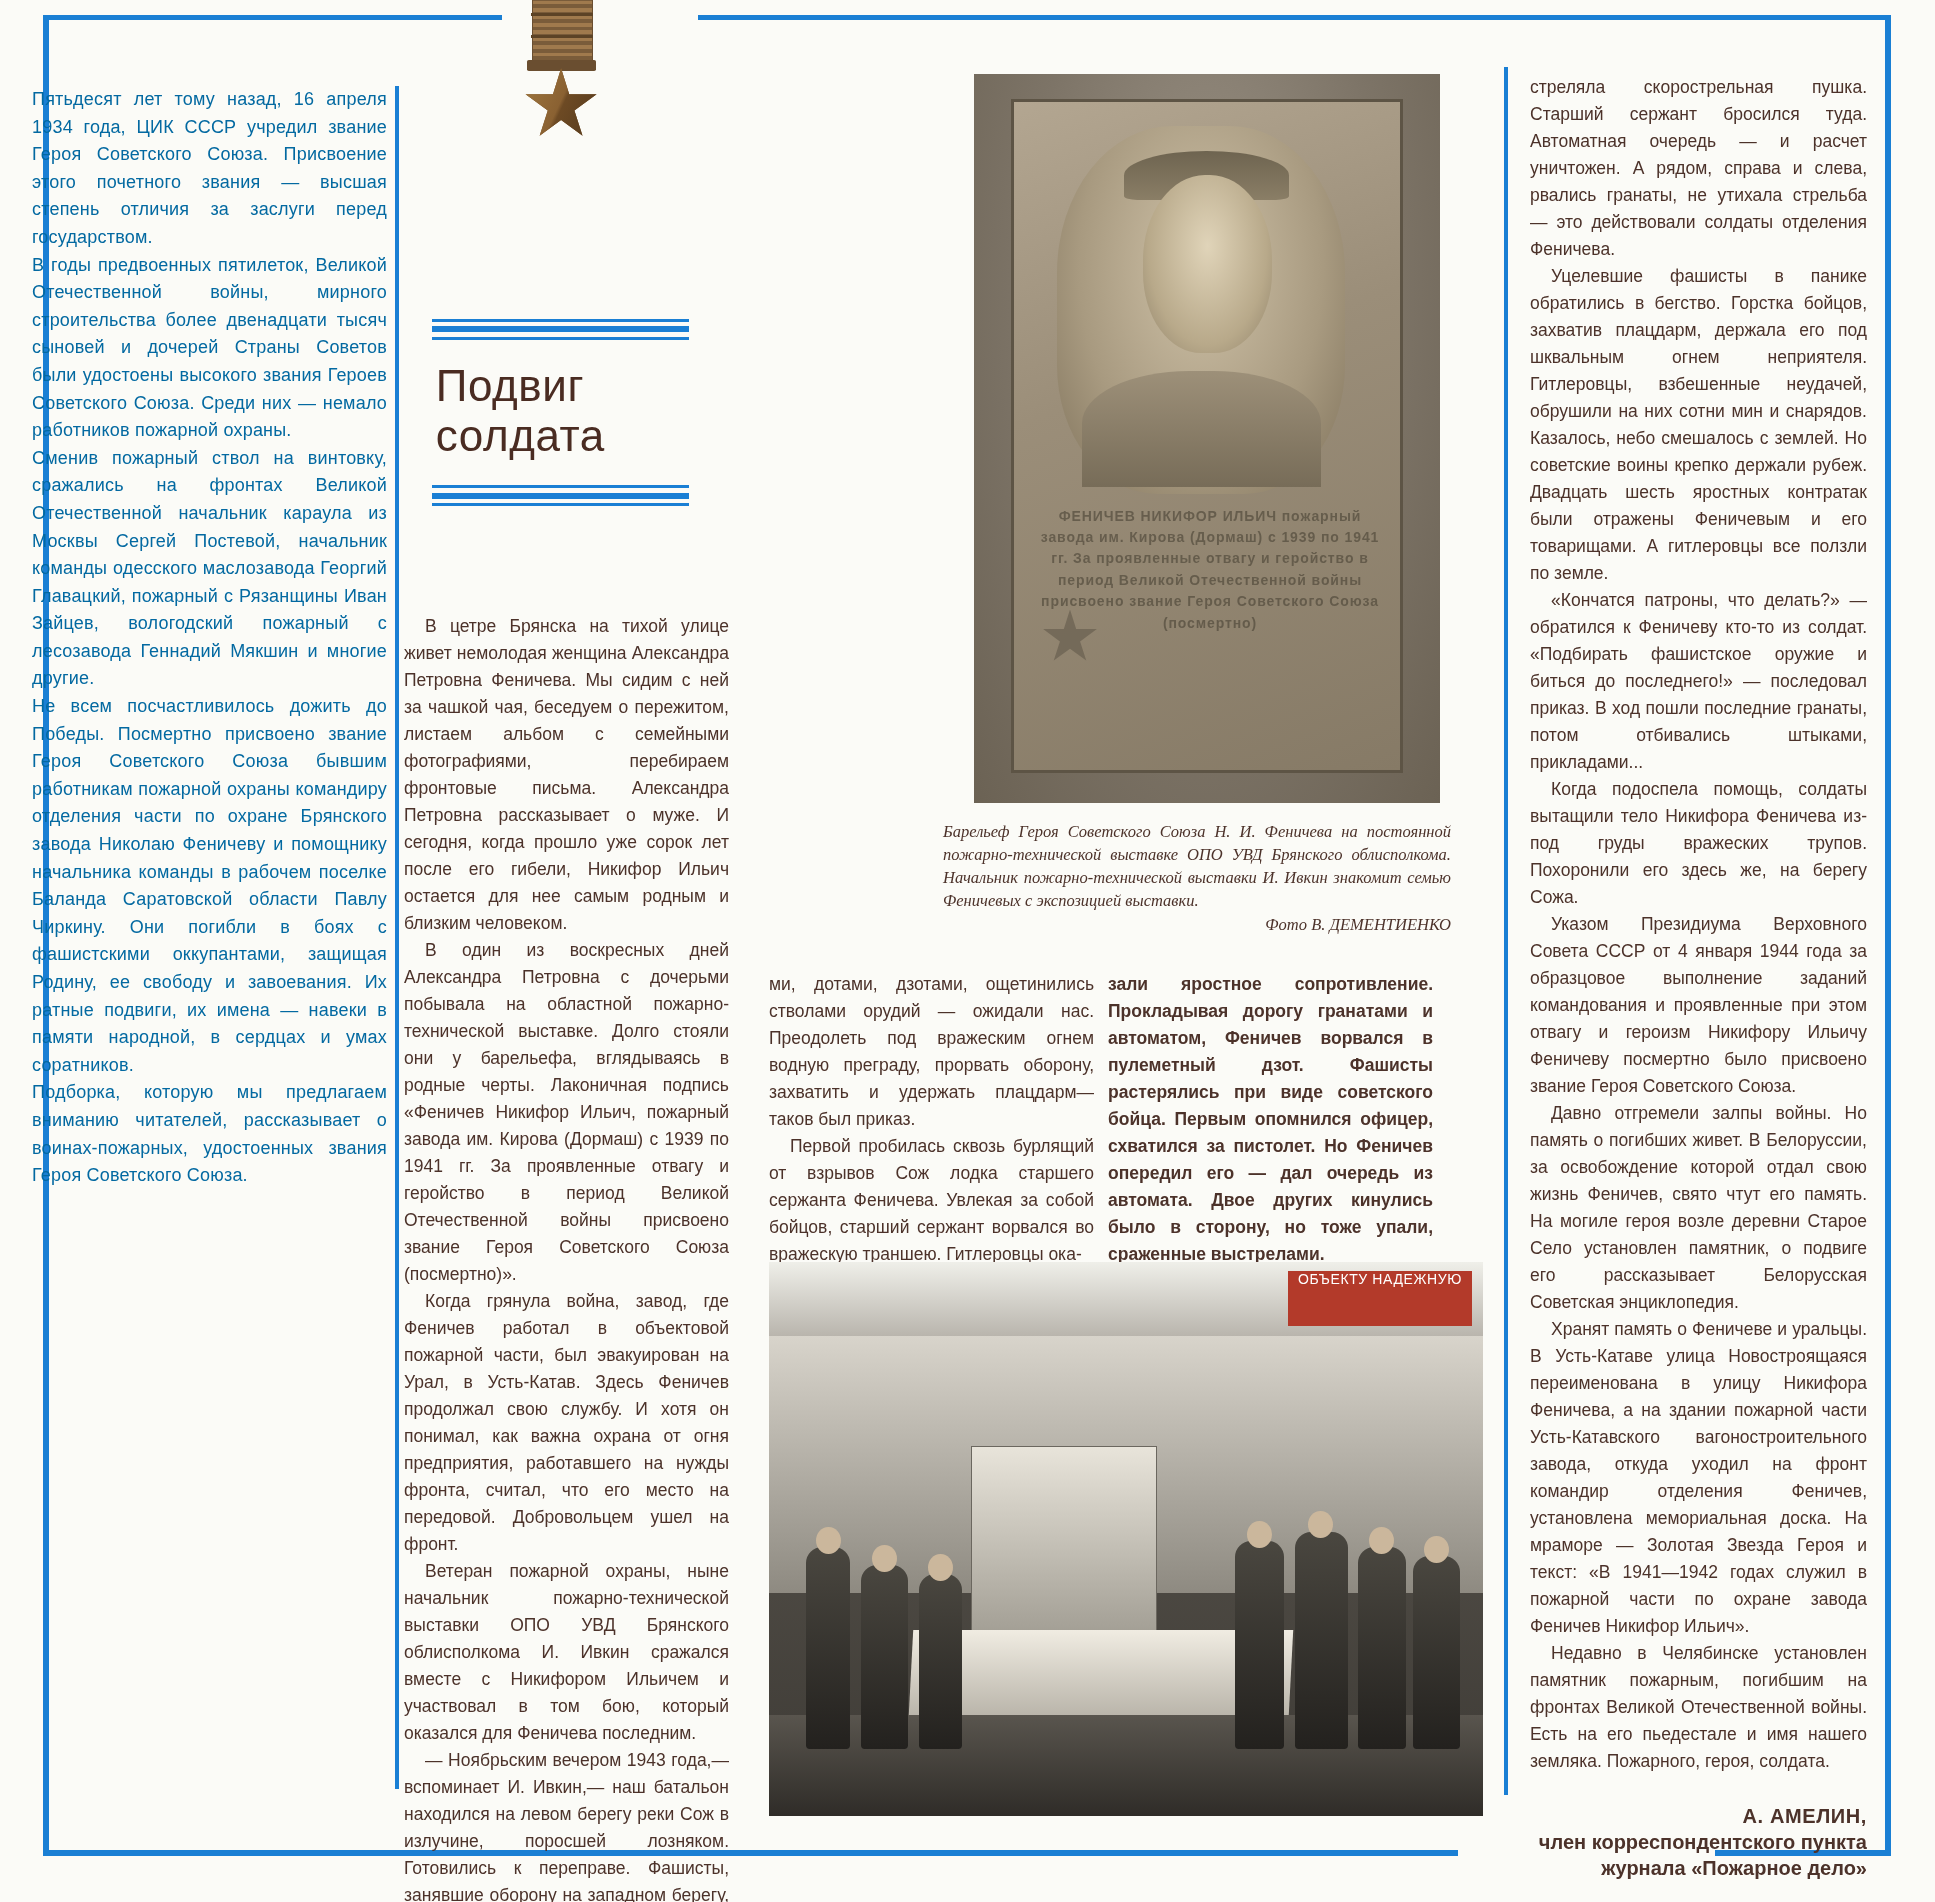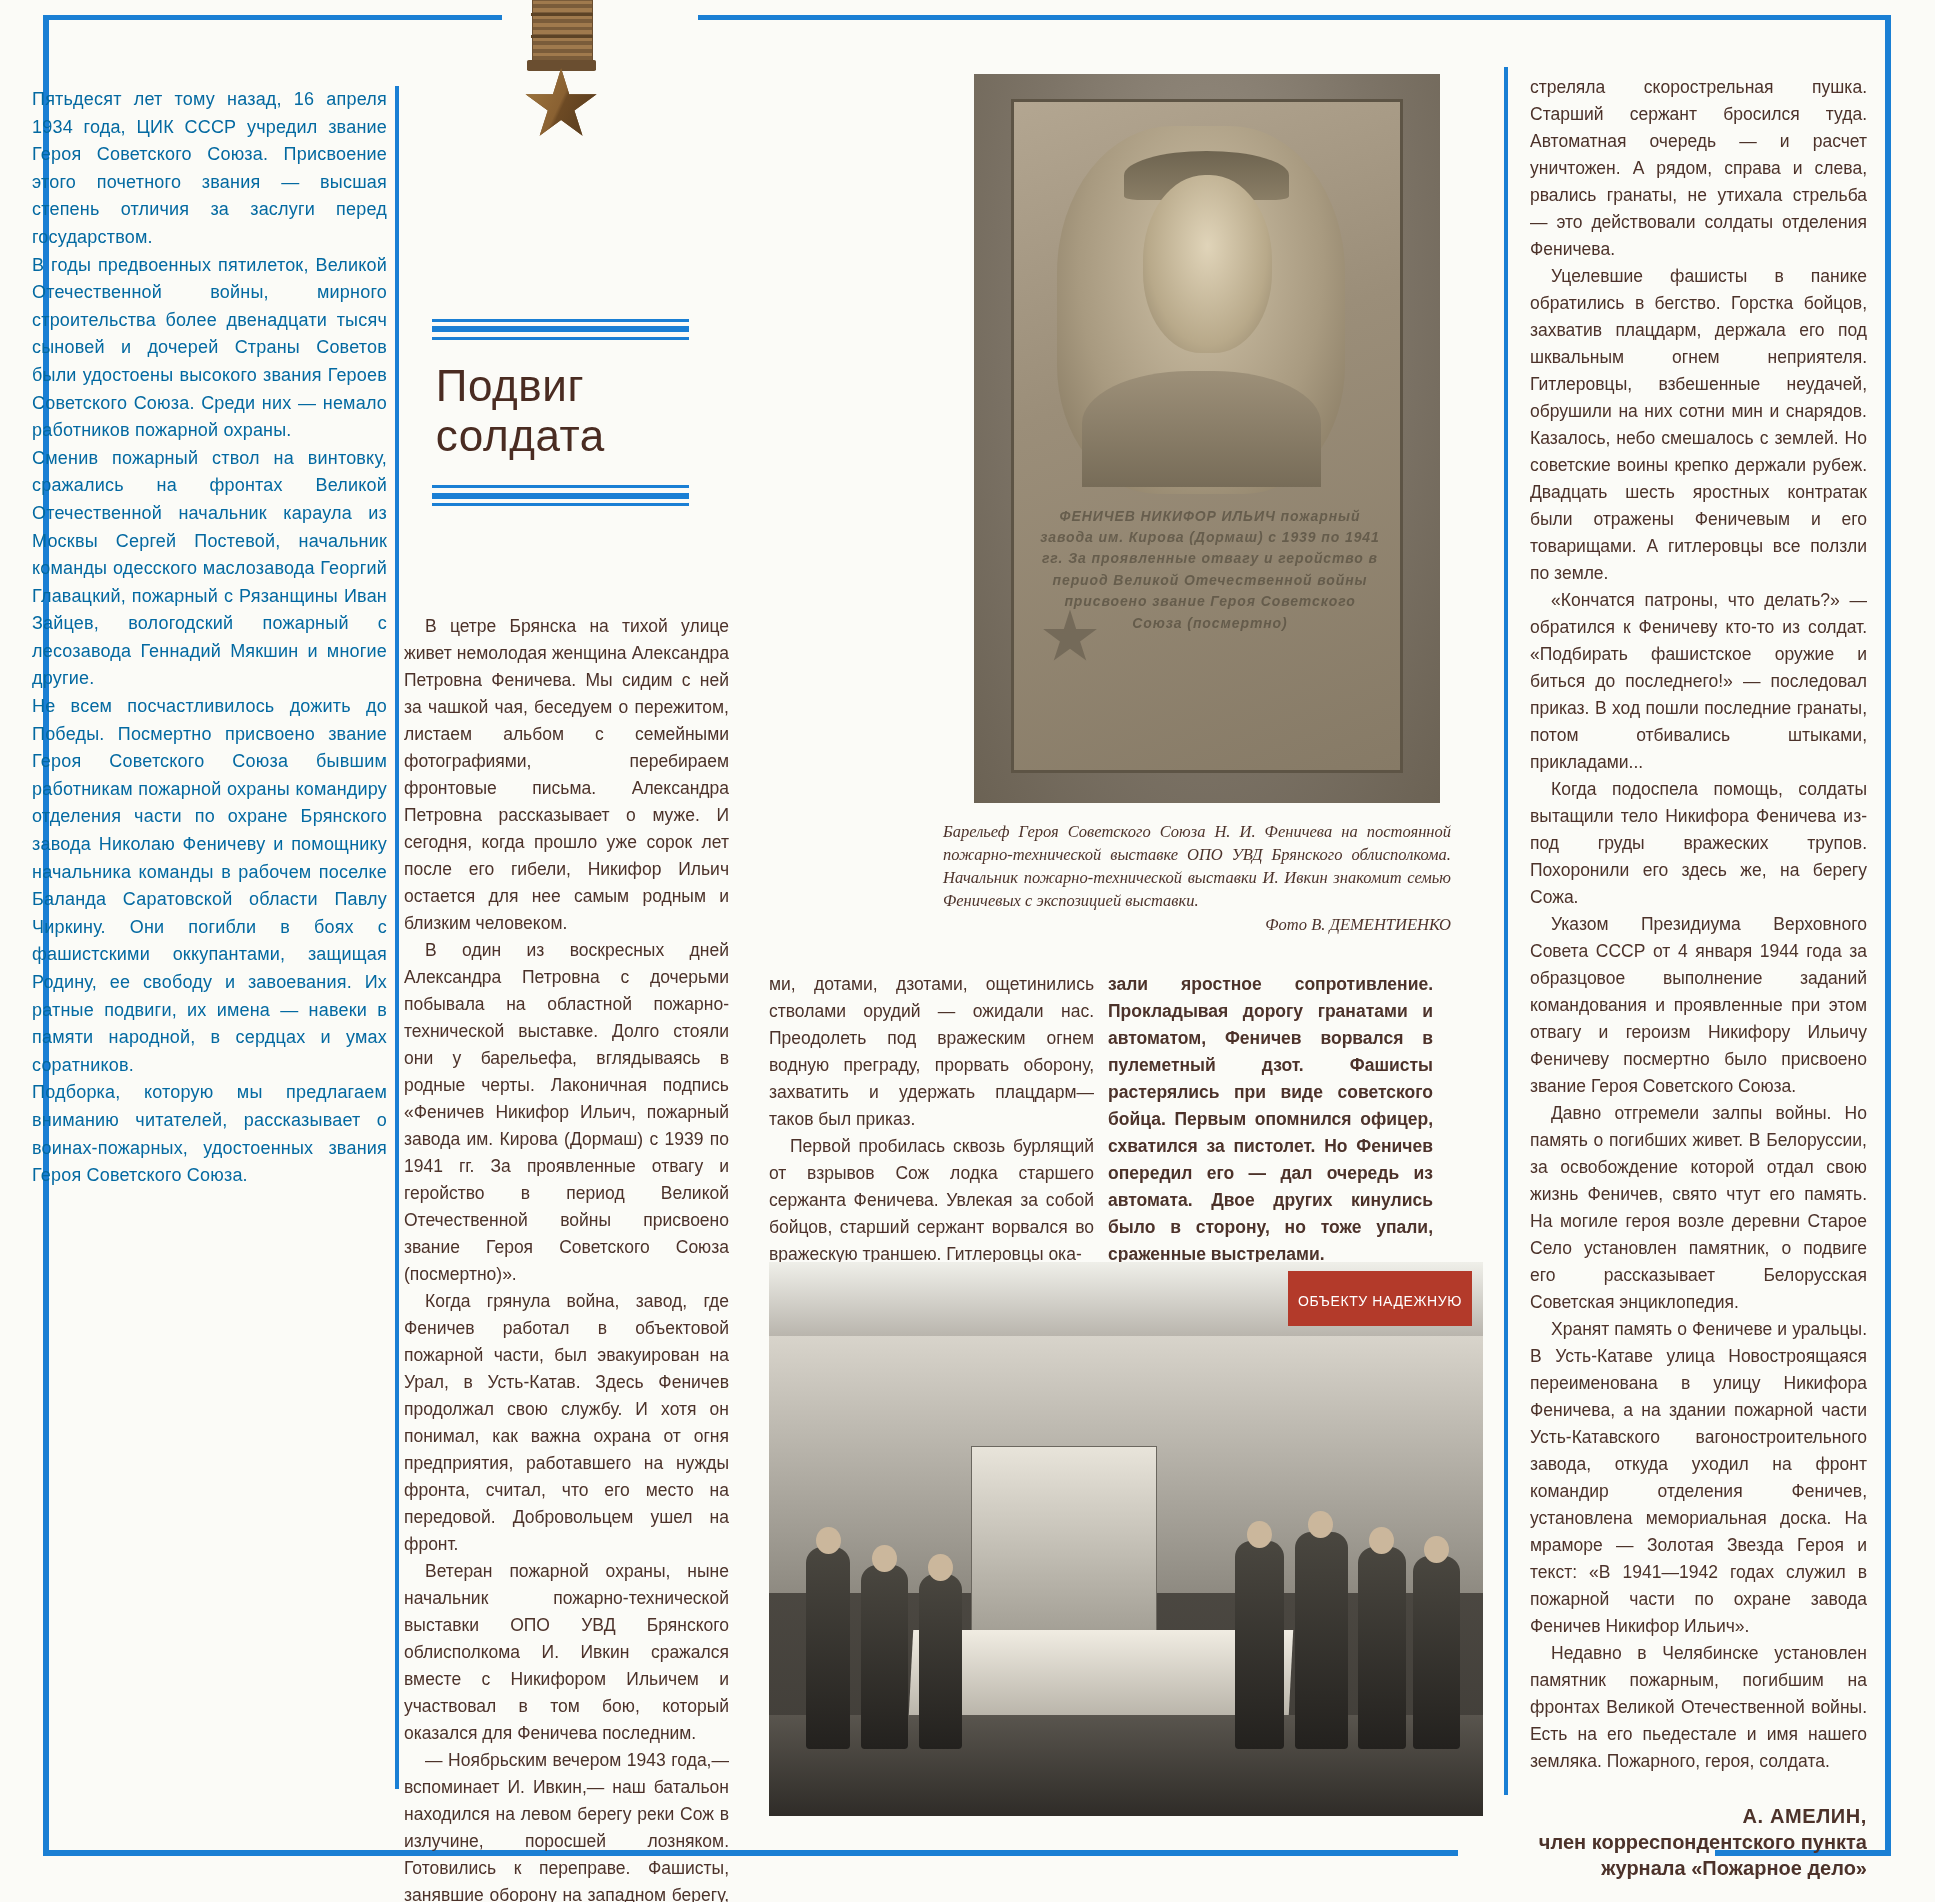--- a/index.html
+++ b/index.html
@@ -93,38 +93,37 @@
   .shoulders{
     position:absolute;left:24.5px;top:245px;width:239px;height:116px;
     background:linear-gradient(180deg,#9d9079 0%,#776c58 100%);
     border-radius:45% 45% 0 0;
   }
   .plaque-text{
     position:absolute;left:24.5px;top:404px;width:343px;height:245px;
     color:#4b4436;font-size:14px;line-height:21.4px;letter-spacing:0.9px;
     font-weight:700;text-align:center;opacity:.62;
     font-family:"Liberation Sans", sans-serif;
-    font-style:italic;
   }
   .plaque-star{
     position:absolute;left:28px;top:508px;width:56px;height:56px;
     background:#6b6151;
     clip-path:polygon(50% 0%,61% 35%,98% 35%,68% 57%,79% 91%,50% 70%,21% 91%,32% 57%,2% 35%,39% 35%);
     opacity:.75;
   }
   .photo-exhibit{
     left:769px;top:1262px;width:714px;height:554px;
     background:linear-gradient(180deg,#6f6a62 0%,#55514a 30%,#3d3a35 100%);
   }
   .ex-ceil{position:absolute;left:0;top:0;width:100%;height:74px;background:linear-gradient(180deg,#efefe9,#b9b5ad);}
   .ex-wall{position:absolute;left:0;top:74px;width:100%;height:257px;background:linear-gradient(180deg,#d8d4cb,#8e8a81);}
   .ex-stand{position:absolute;left:202px;top:184px;width:184px;height:202px;background:linear-gradient(180deg,#e8e4da,#9d998f);border:1.8px solid #6b675f;}
   .ex-podium{position:absolute;left:141px;top:368px;width:380px;height:123px;background:linear-gradient(180deg,#f0ece2,#a29d92);transform:skewX(-3deg);}
   .ex-floor{position:absolute;left:0;top:453px;width:100%;height:101px;background:linear-gradient(180deg,#59554e,#2f2c28);}
-  .ex-banner{position:absolute;right:11px;top:8.6px;width:184px;height:55px;background:#b33a2a;color:#fff;font-size:14px;line-height:17px;text-align:center;padding-top:22px;box-sizing:border-box;letter-spacing:0.6px;}
+  .ex-banner{position:absolute;right:11px;top:8.6px;width:184px;height:55px;background:#b33a2a;color:#fff;font-size:14px;line-height:17px;text-align:center;padding-top:0;box-sizing:border-box;letter-spacing:0.6px;}
   .ex-fig{position:absolute;bottom:67px;background:linear-gradient(180deg,#4a4740,#23211e);border-radius:16px 16px 3.7px 3.7px;}
   .ex-head{position:absolute;width:24.5px;height:27px;border-radius:50%;background:#cbb79c;}
 
   .caption{
     position:absolute;left:943px;top:820px;width:508px;
     font-family:"Liberation Serif", serif;font-style:italic;
     font-size:16.5px;line-height:23px;color:#4c322a;text-align:justify;
   }
   .caption .credit{display:block;text-align:right;margin-top:1.2px;}
 

